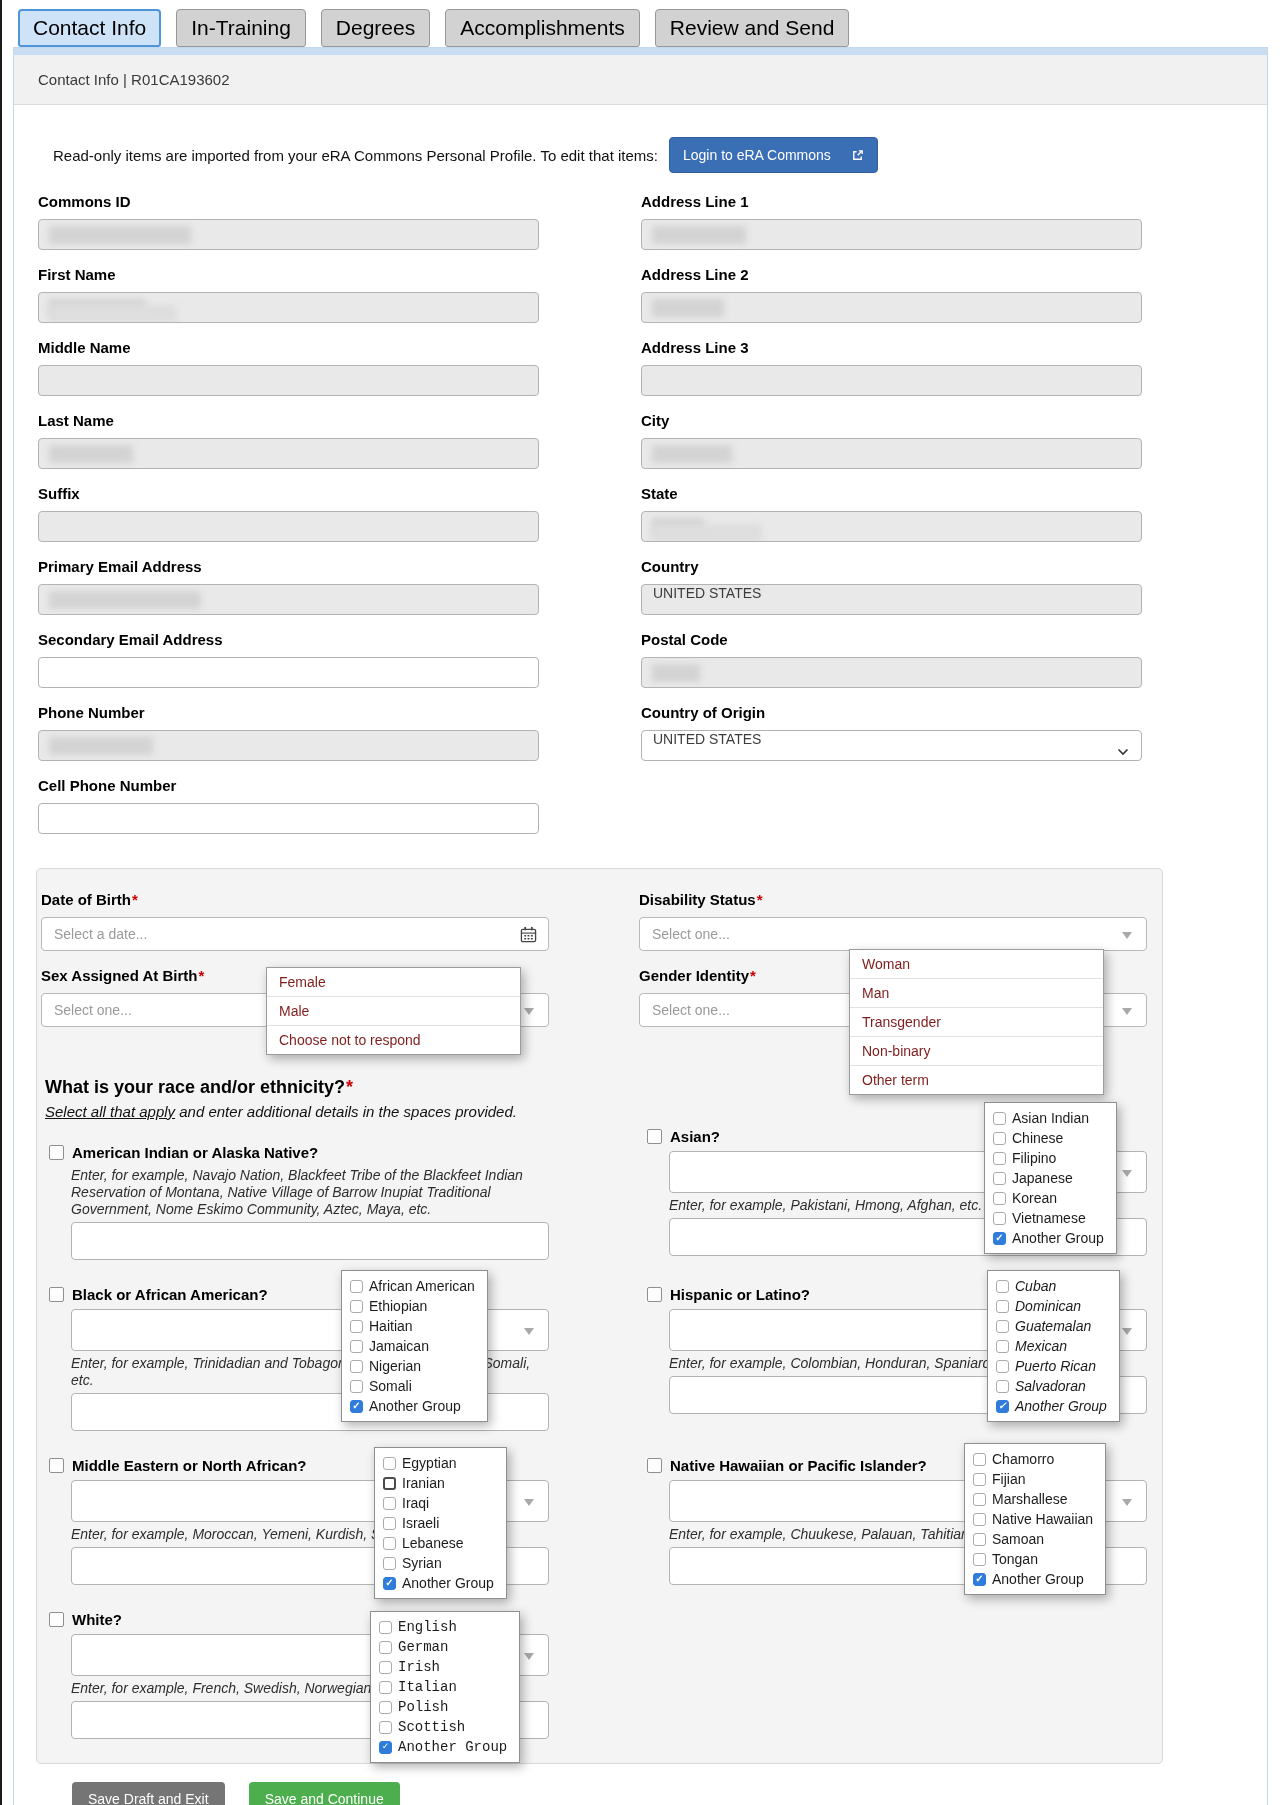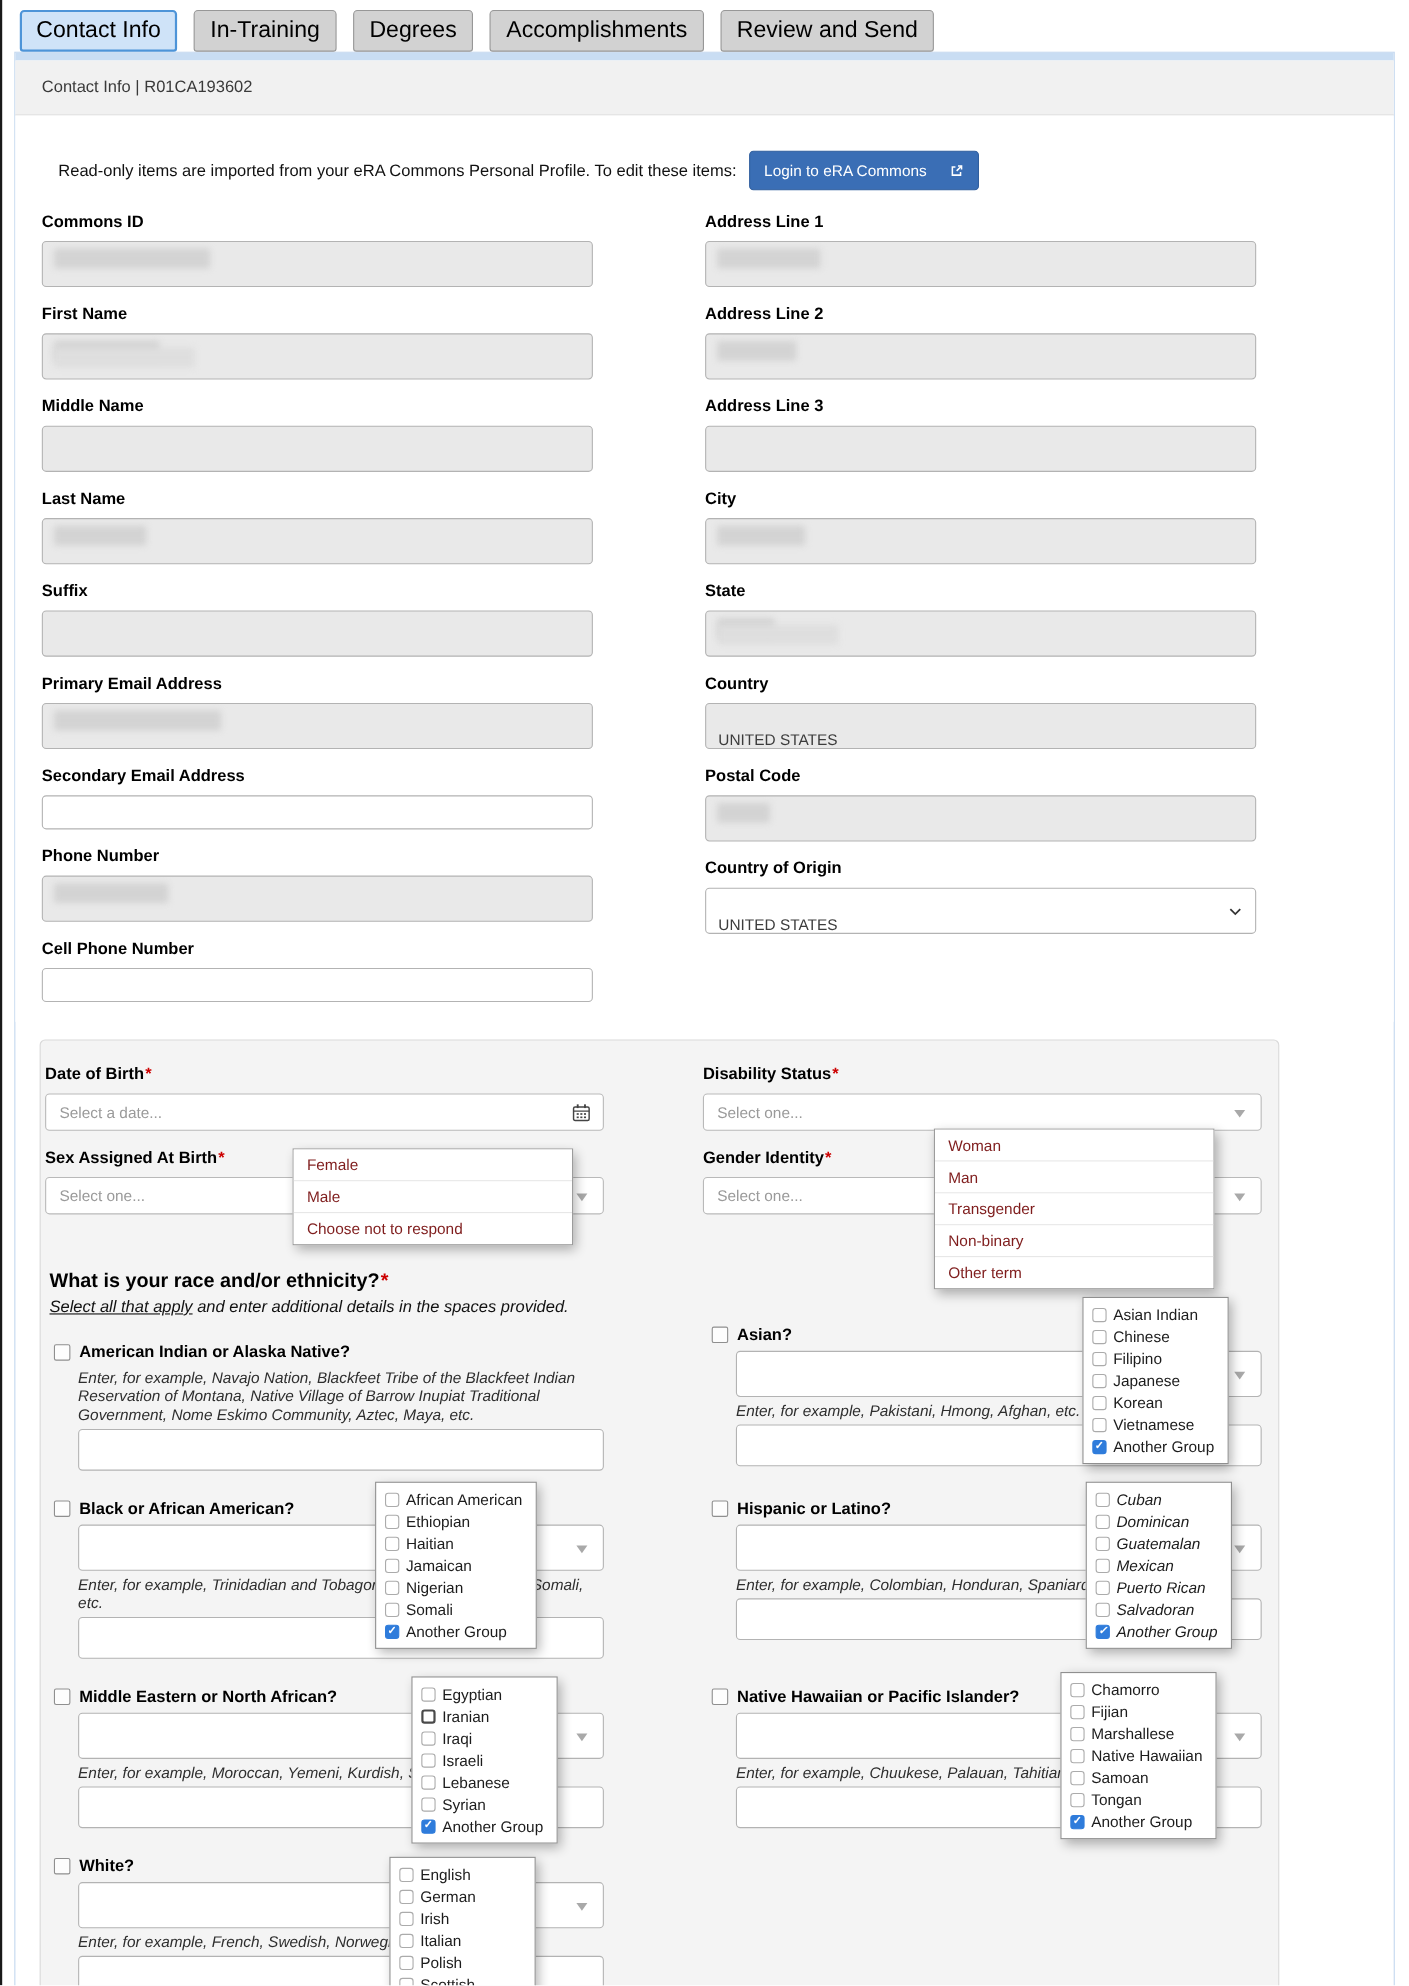--- a/index.html
+++ b/index.html
@@ -20,22 +20,22 @@
   .panel-body { padding:30px 24px 2px 24px; background:#fff; }
 
   .notice-row { display:flex; align-items:center; margin:2px 0 20px 15px; font-size:15px; color:#111; }
   .btn-login { margin-left:11px; background:#3a6eb5; border:1px solid #315f9e; color:#fff; font-size:14px;
                padding:9px 13px; border-radius:4px; display:inline-flex; align-items:center; gap:20px; cursor:pointer; }
 
   
   .fields-grid { display:grid; grid-template-columns:501px 501px; column-gap:102px; }
   .field { margin-bottom:16px; }
   .f-label { font-weight:bold; font-size:15px; color:#000; margin-bottom:8px; line-height:18px; }
-  .f-box { position:relative; height:42px; border:1px solid #b3b3b3; border-radius:4px; background:#fff;
-           display:flex; align-items:flex-end; padding:0 11px; font-size:14px; color:#3c3c3c; overflow:hidden; }
+  .f-box { position:relative; height:31px; border:1px solid #b3b3b3; border-radius:4px; background:#fff;
+           display:flex; align-items:flex-start; padding:0 11px; font-size:14px; color:#3c3c3c; overflow:hidden; }
   .f-box.ro { background:#e9e9e9; }
   input.f-edit { width:100%; height:31px; border:1px solid #b3b3b3; border-radius:4px; background:#fff;
                  padding:0 11px; font-size:14px; font-family:"Liberation Sans",sans-serif; color:#333; outline:none; }
   .blob { position:absolute; top:6px; left:10px; height:18px; background:#d3d3d3; border-radius:2px; filter:blur(3px); }
   .blob.b2 { background:#dedede; top:12px; }
   .chev-native { position:absolute; right:12px; top:12px; }
 
   
   .demo-panel { margin:16px 104px 0 22px; background:#f4f4f4; border:1px solid #d9d9d9; border-radius:5px;
                 padding:22px 10px 24px 4px; }
@@ -81,21 +81,21 @@
   .ocb { width:13px; height:13px; border:1px solid #ababab; border-radius:3px; background:#fff; flex:none;
          display:flex; align-items:center; justify-content:center; }
   .ocb.focus { border:2px solid #4a4a4a; }
   .ocb.checked { background:#2f7cdb; border-color:#2f7cdb; }
   .ocb.checked::after { content:"✓"; color:#fff; font-size:10px; font-weight:bold; line-height:1; }
   .opts-asian   { left:345px; top:-26px; }
   .opts-black   { left:300px; top:-16px; }
   .opts-hispanic{ left:348px; top:-16px;font-style:italic; }
   .opts-mena    { left:333px; top:-10px; }
   .opts-nhpi    { left:325px; top:-14px; }
-  .opts-white   { left:313px; top:0; }
+  .opts-white   { left:329px; top:0;font-family:Liberation Mono, monospace; }
 
   
   .footer-row { display:flex; gap:24px; margin:18px 0 4px 58px; }
   .btn { border:none; border-radius:4px; color:#fff; font-size:14px; padding:9px 16px; cursor:pointer;
          font-family:"Liberation Sans",sans-serif; }
   .btn-gray { background:#757575; }
   .btn-green { background:#4cae4c; }
 </style>
 </head>
 <body>
@@ -113,21 +113,21 @@
 
   <div class="main-panel">
     <div class="topband"></div>
     <div class="panel-header">
       <span>Contact Info | R01CA193602</span>
     </div>
 
     <div class="panel-body">
 
       <div class="notice-row">
-        <span>Read-only items are imported from your eRA Commons Personal Profile. To edit these items:</span>
+        <span>Read-only items are imported from your eRA Commons Personal Profile. To edit that items:</span>
         <button class="btn-login">
           <span>Login to eRA Commons</span>
           <span style="display:inline-flex;">
             <svg width="13" height="13" viewBox="0 0 14 14">
                 <path d="M6 3 H3 V11 H11 V8" fill="none" stroke="#fff" stroke-width="1.5"></path>
                 <path d="M8.5 2 H12 V5.5" fill="none" stroke="#fff" stroke-width="1.5"></path>
                 <path d="M12 2 L7.2 6.8" stroke="#fff" stroke-width="1.5"></path>
               </svg>
           </span>
         </button>

